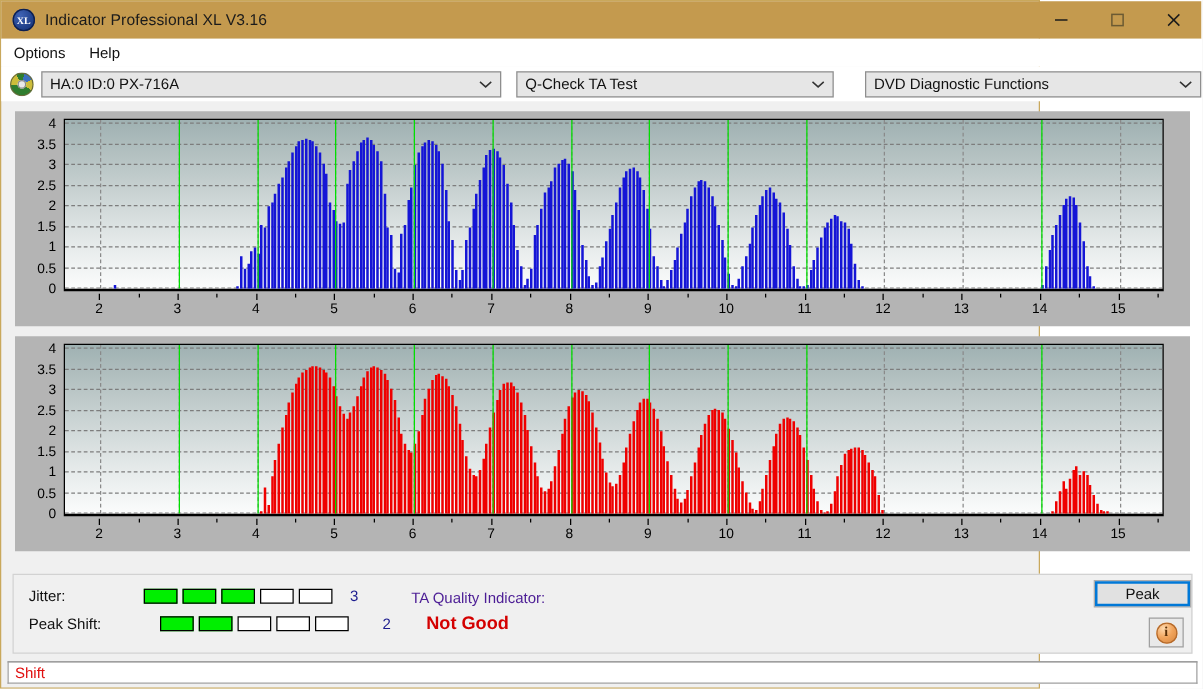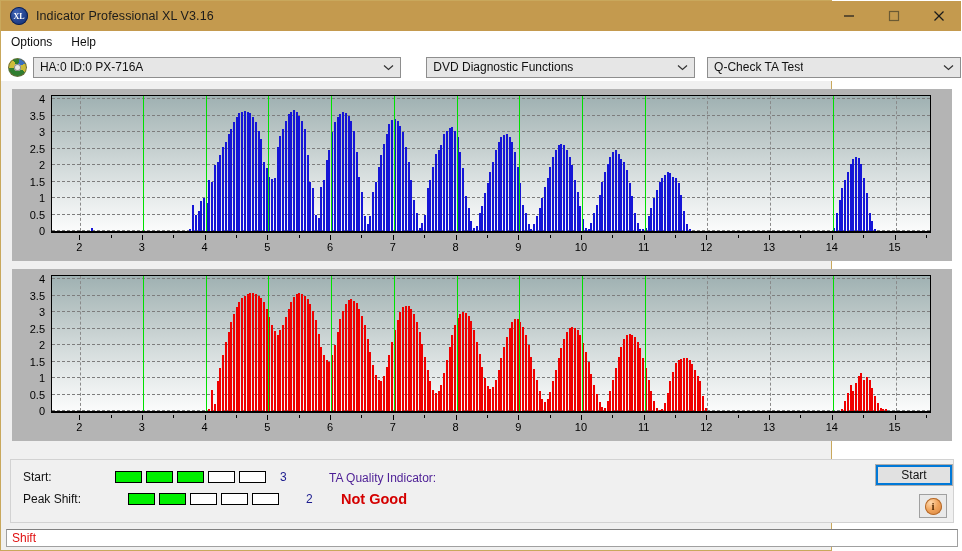--- a/index.html
+++ b/index.html
@@ -205,30 +205,30 @@
   <div class="toolbar">
     <div class="disc-icon"></div>
     <div class="combo" id="drive-combo">
       <span class="combo-label">HA:0 ID:0  PX-716A</span>
       <span class="chev">
         <svg width="11" height="7" viewBox="0 0 11 7">
             <polyline points="1,1.5 5.5,5.5 10,1.5" fill="none" stroke="#333" stroke-width="1.2"></polyline>
           </svg>
       </span>
     </div>
-    <div class="combo" id="func-combo">
-      <span class="combo-label">DVD Diagnostic Functions</span>
+    <div class="combo" id="test-combo">
+      <span class="combo-label">Q-Check TA Test</span>
       <span class="chev">
         <svg width="11" height="7" viewBox="0 0 11 7">
             <polyline points="1,1.5 5.5,5.5 10,1.5" fill="none" stroke="#333" stroke-width="1.2"></polyline>
           </svg>
       </span>
     </div>
-    <div class="combo" id="test-combo">
-      <span class="combo-label">Q-Check TA Test</span>
+    <div class="combo" id="func-combo">
+      <span class="combo-label">DVD Diagnostic Functions</span>
       <span class="chev">
         <svg width="11" height="7" viewBox="0 0 11 7">
             <polyline points="1,1.5 5.5,5.5 10,1.5" fill="none" stroke="#333" stroke-width="1.2"></polyline>
           </svg>
       </span>
     </div>
   </div>
 
   <div class="chart-panel" id="chart-top">
     <div class="ylabels">
@@ -817,21 +817,21 @@
         <div class="xtick" style="left: 686.721px; height: 3px;"></div>
         <div class="xtick" style="left: 749.436px; height: 3px;"></div>
         <div class="xtick" style="left: 812.15px; height: 3px;"></div>
         <div class="xtick" style="left: 874.864px; height: 3px;"></div>
       </div>
   </div>
 
   <div class="statusgroup">
 
     <div class="meter-row" id="jitter-row">
-      <span class="meter-label">Start:</span>
+      <span class="meter-label">Jitter:</span>
       <span class="meter-boxes">
           <span class="meter-cell on" style="background: rgb(0, 239, 0);"></span>
           <span class="meter-cell on" style="background: rgb(0, 239, 0);"></span>
           <span class="meter-cell on" style="background: rgb(0, 239, 0);"></span>
           <span class="meter-cell"></span>
           <span class="meter-cell"></span>
         </span>
       <span class="meter-value">3</span>
     </div>
 
@@ -843,21 +843,21 @@
           <span class="meter-cell"></span>
           <span class="meter-cell"></span>
           <span class="meter-cell"></span>
         </span>
       <span class="meter-value">2</span>
     </div>
 
     <div class="ta-label">TA Quality Indicator:</div>
     <div class="ta-value" style="color: rgb(212, 0, 0);">Not Good</div>
 
-    <div class="start-btn">Start</div>
+    <div class="start-btn">Peak</div>
     <div class="info-btn">
       <span class="info-circle">i</span>
     </div>
   </div>
 
   <div class="statusbar">
     <span class="statusbar-text" style="color: rgb(224, 16, 16);">Shift</span>
   </div>
 
 </div>

